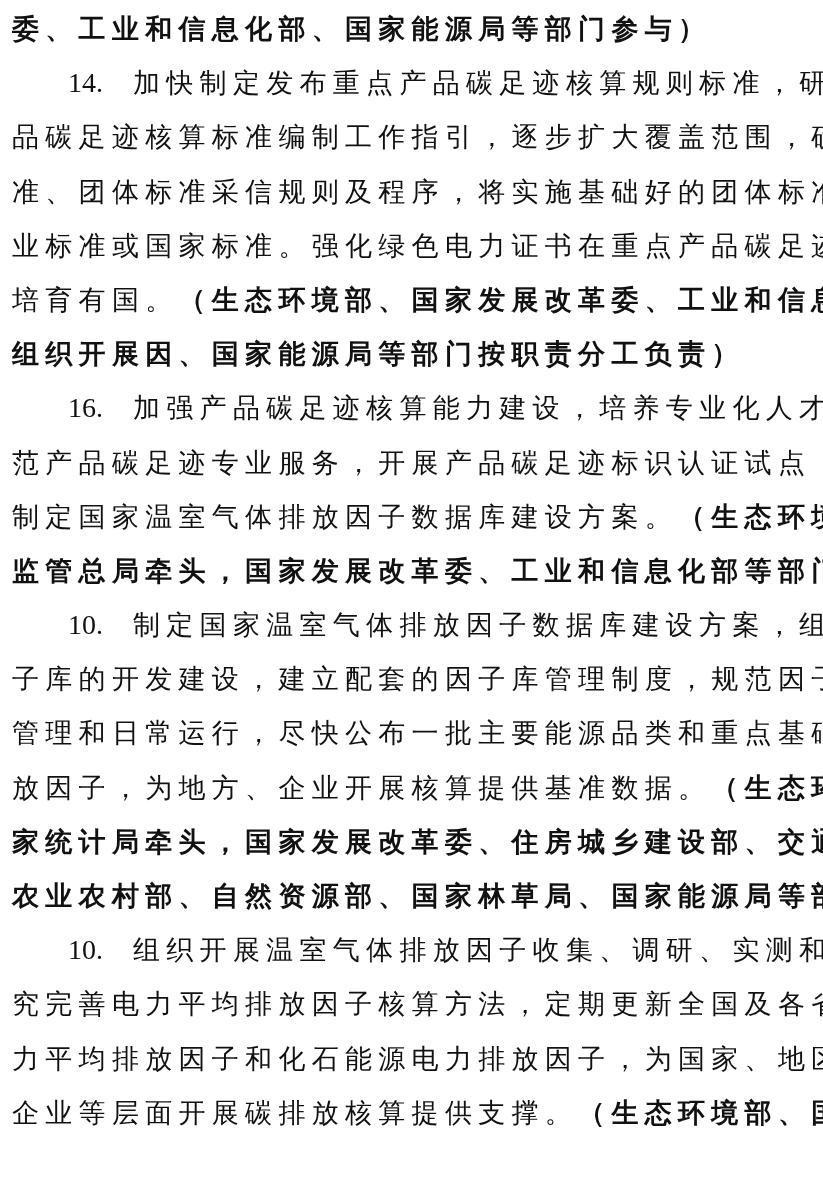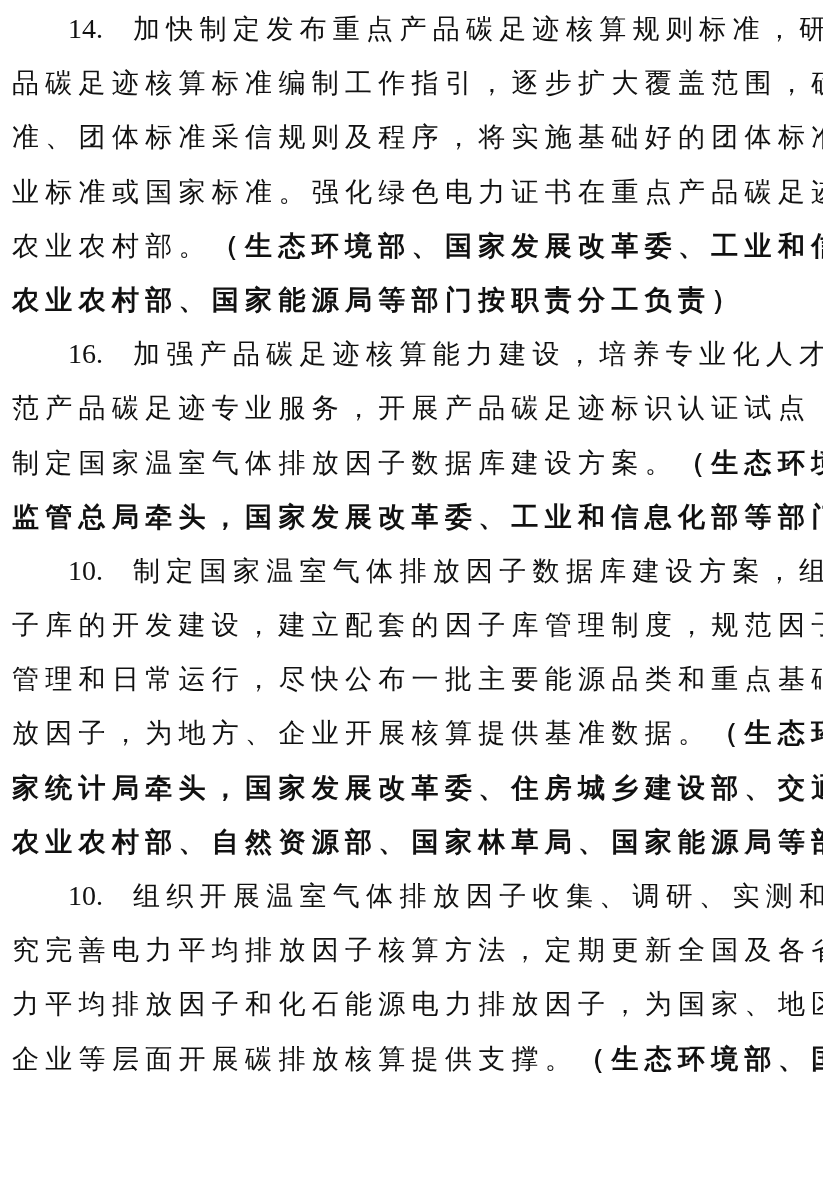--- a/index.html
+++ b/index.html
@@ -13,27 +13,28 @@
   .line { white-space:nowrap; height:54.2px; overflow:visible; }
   .indent { padding-left:56px; }
   .indent2 { padding-left:58px; }
   .num { font-family:"Liberation Serif", serif; letter-spacing:0; margin-right:30px; font-size:28px; }
   .note { font-weight:bold; }
 </style>
 </head>
 <body>
 
 <div class="page">
+  <div class="line"><span class="note">委、工业和信息化部、国家能源局等部门参与）</span></div>
 
   <div class="line indent"><span class="num">14.</span><span>加快制定发布重点产品碳足迹核算规则标准，研究制定产</span></div>
   <div class="line"><span>品碳足迹核算标准编制工作指引，逐步扩大覆盖范围，确定行业标</span></div>
   <div class="line"><span>准、团体标准采信规则及程序，将实施基础好的团体标准采信为行</span></div>
   <div class="line"><span>业标准或国家标准。强化绿色电力证书在重点产品碳足迹核算体系</span></div>
-  <div class="line"><span>农业农村部。</span><span class="note">（生态环境部、国家发展改革委、工业和信息化部、市</span></div>
-  <div class="line"><span class="note">农业农村部、国家能源局等部门按职责分工负责）</span></div>
+  <div class="line"><span>培育有国。</span><span class="note">（生态环境部、国家发展改革委、工业和信息化部、市</span></div>
+  <div class="line"><span class="note">组织开展因、国家能源局等部门按职责分工负责）</span></div>
 
   <div class="line indent"><span class="num">16.</span><span>加强产品碳足迹核算能力建设，培养专业化人才队伍，规</span></div>
   <div class="line"><span>范产品碳足迹专业服务，开展产品碳足迹标识认证试点，培育有国</span></div>
   <div class="line"><span>制定国家温室气体排放因子数据库建设方案。</span><span class="note">（生态环境部、市场</span></div>
   <div class="line"><span class="note">监管总局牵头，国家发展改革委、工业和信息化部等部门参与）</span></div>
 
 
   <div class="line indent"><span class="num">10.</span><span>制定国家温室气体排放因子数据库建设方案，组织开展因</span></div>
   <div class="line"><span>子库的开发建设，建立配套的因子库管理制度，规范因子库的数据</span></div>
   <div class="line"><span>管理和日常运行，尽快公布一批主要能源品类和重点基础产品碳排</span></div>

